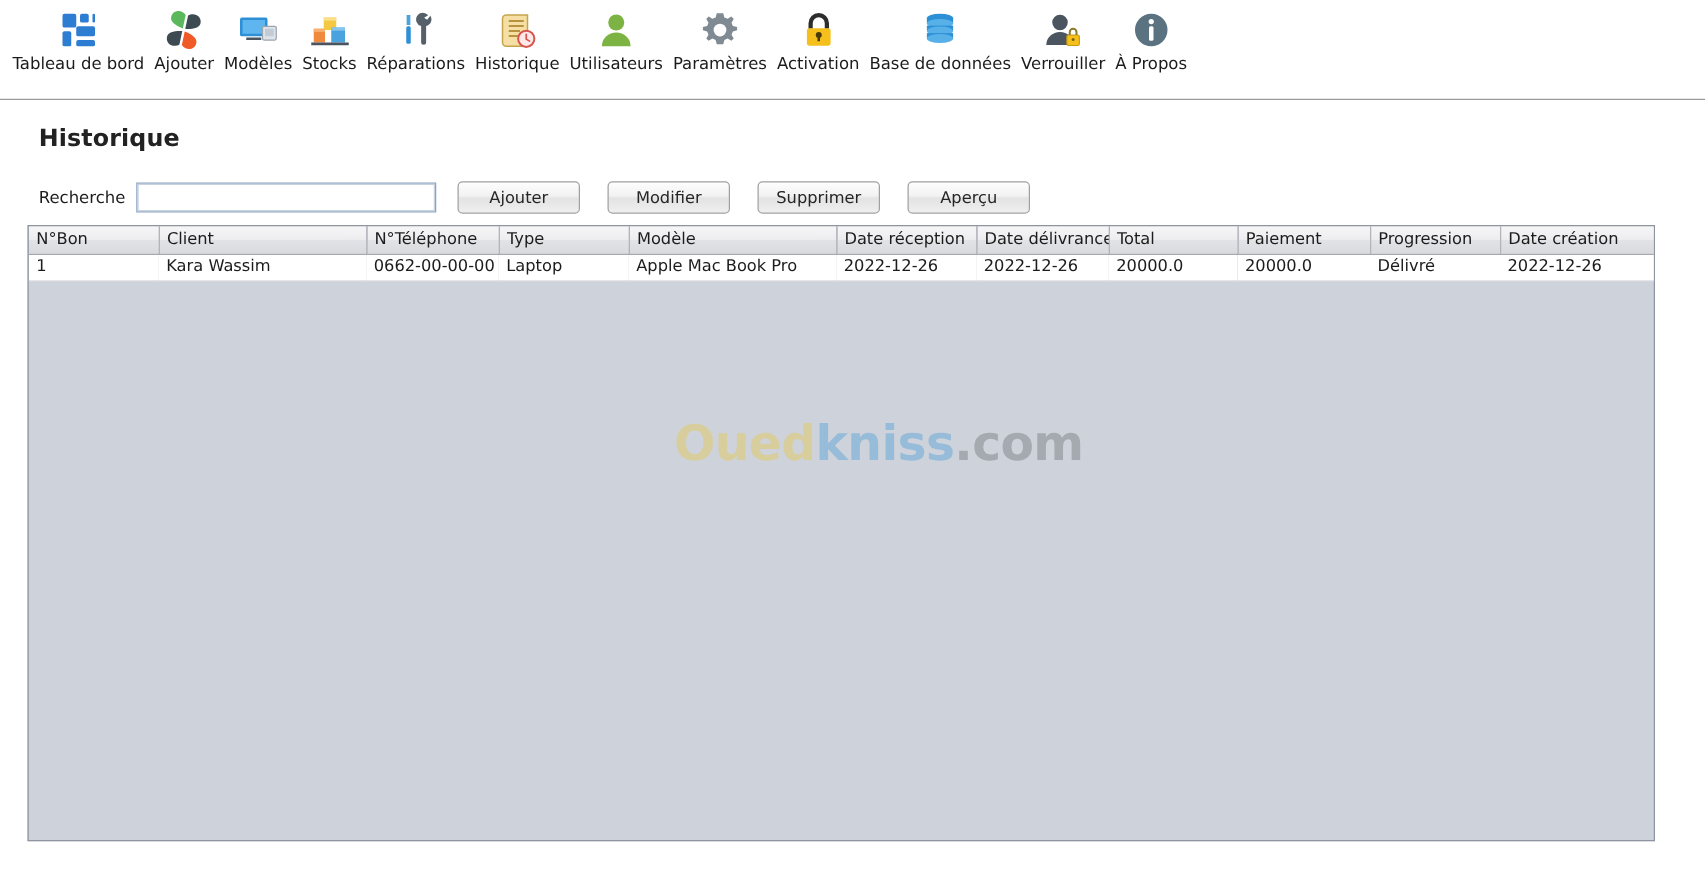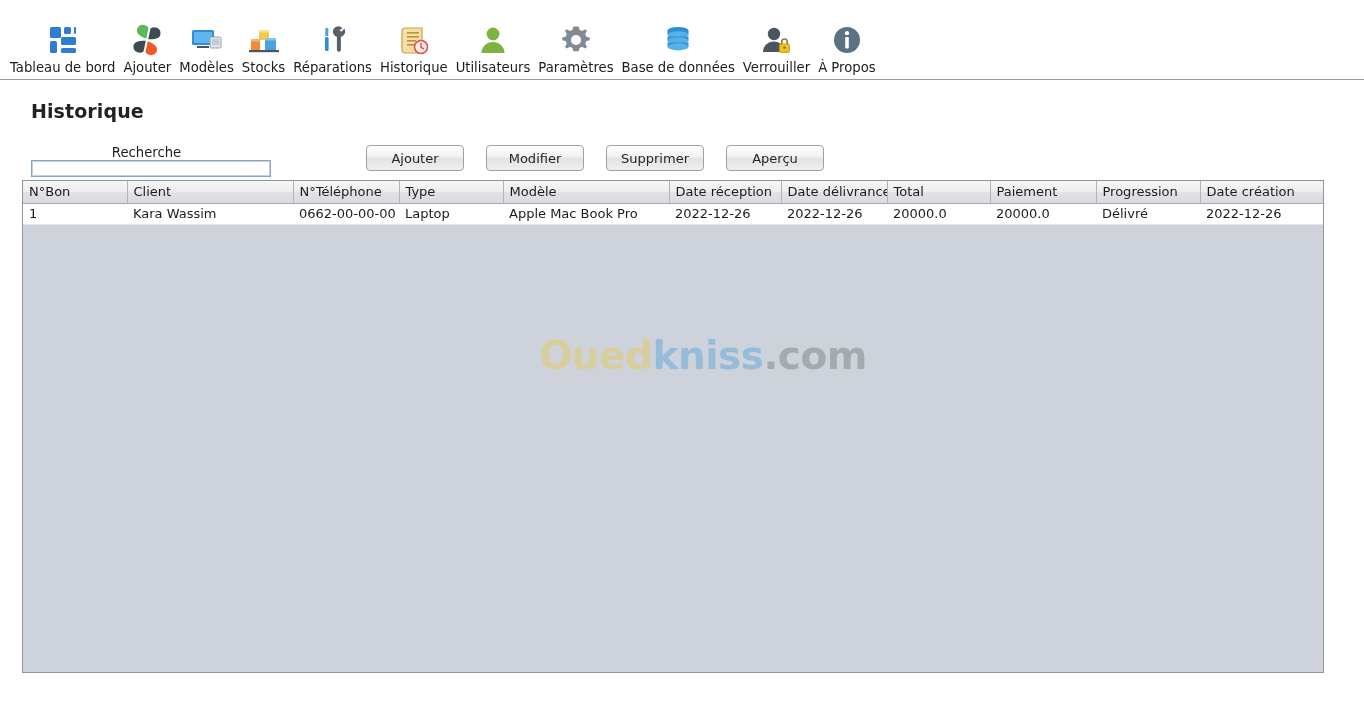--- a/index.html
+++ b/index.html
@@ -24,21 +24,20 @@
     height: 80px;
     background: #ffffff;
     border-bottom: 1px solid #9b9b9b;
     box-sizing: border-box;
   }
   #toolbar-inner {
     display: flex;
     align-items: flex-end;
     height: 100%;
     padding-left: 6px;
-    margin-top: 16px;
   }
   .tb-item {
     display: flex;
     flex-direction: column;
     align-items: center;
     justify-content: flex-end;
     padding: 0 4px 20px 4px;
     cursor: default;
     user-select: none;
   }
@@ -75,21 +74,20 @@
   }
 
   
   #search-row {
     position: absolute;
     left: 31px;
     top: 64px;
     display: flex;
     align-items: center;
     height: 26px;
-    flex-direction: column;
   }
   #search-label {
     font-size: 13.2px;
     color: #1c1c1c;
     margin-right: 9px;
   }
   #search-input {
     width: 240px;
     height: 24px;
     box-sizing: border-box;
@@ -290,20 +288,31 @@
     <div class="tb-item">
       <span class="tb-icon">
         <svg width="34" height="34" viewBox="0 0 34 34">
           <path d="M17 3.5 l2.6 0 0.9 3.4 2.6 1.1 3-1.8 1.9 1.9 -1.8 3 1.1 2.6 3.4 0.9 0 2.6 -3.4 0.9 -1.1 2.6 1.8 3 -1.9 1.9 -3 -1.8 -2.6 1.1 -0.9 3.4 -2.6 0 -2.6 0 -0.9 -3.4 -2.6 -1.1 -3 1.8 -1.9 -1.9 1.8 -3 -1.1 -2.6 -3.4 -0.9 0 -2.6 3.4 -0.9 1.1 -2.6 -1.8 -3 1.9 -1.9 3 1.8 2.6 -1.1 0.9 -3.4 z" fill="#808a93"></path>
           <circle cx="17" cy="17" r="5.1" fill="#ffffff"></circle>
         </svg>
       </span>
       <span class="tb-label">Paramètres</span>
     </div>
 
+    <div class="tb-item">
+      <span class="tb-icon">
+        <svg width="34" height="34" viewBox="0 0 34 34">
+          <path d="M10.5 16 v-4.5 a6.5 6.5 0 0 1 13 0 V16" fill="none" stroke="#2d2d2d" stroke-width="3.4"></path>
+          <rect x="7.5" y="15.5" width="19" height="14" rx="2.2" fill="#f5bf1c"></rect>
+          <circle cx="17" cy="21" r="2.4" fill="#4a3b06"></circle>
+          <rect x="16" y="21.5" width="2" height="4.5" fill="#4a3b06"></rect>
+        </svg>
+      </span>
+      <span class="tb-label">Activation</span>
+    </div>
 
     <div class="tb-item">
       <span class="tb-icon">
         <svg width="34" height="34" viewBox="0 0 34 34">
           <ellipse cx="17" cy="7.5" rx="10.5" ry="3.6" fill="#2d8fd5"></ellipse>
           <rect x="6.5" y="7.5" width="21" height="4.2" fill="#2d8fd5"></rect>
           <ellipse cx="17" cy="11.8" rx="10.5" ry="3.6" fill="#58b0e8"></ellipse>
           <rect x="6.5" y="13.5" width="21" height="4.2" fill="#2d8fd5"></rect>
           <ellipse cx="17" cy="17.8" rx="10.5" ry="3.6" fill="#58b0e8"></ellipse>
           <rect x="6.5" y="19.5" width="21" height="4.2" fill="#2d8fd5"></rect>

